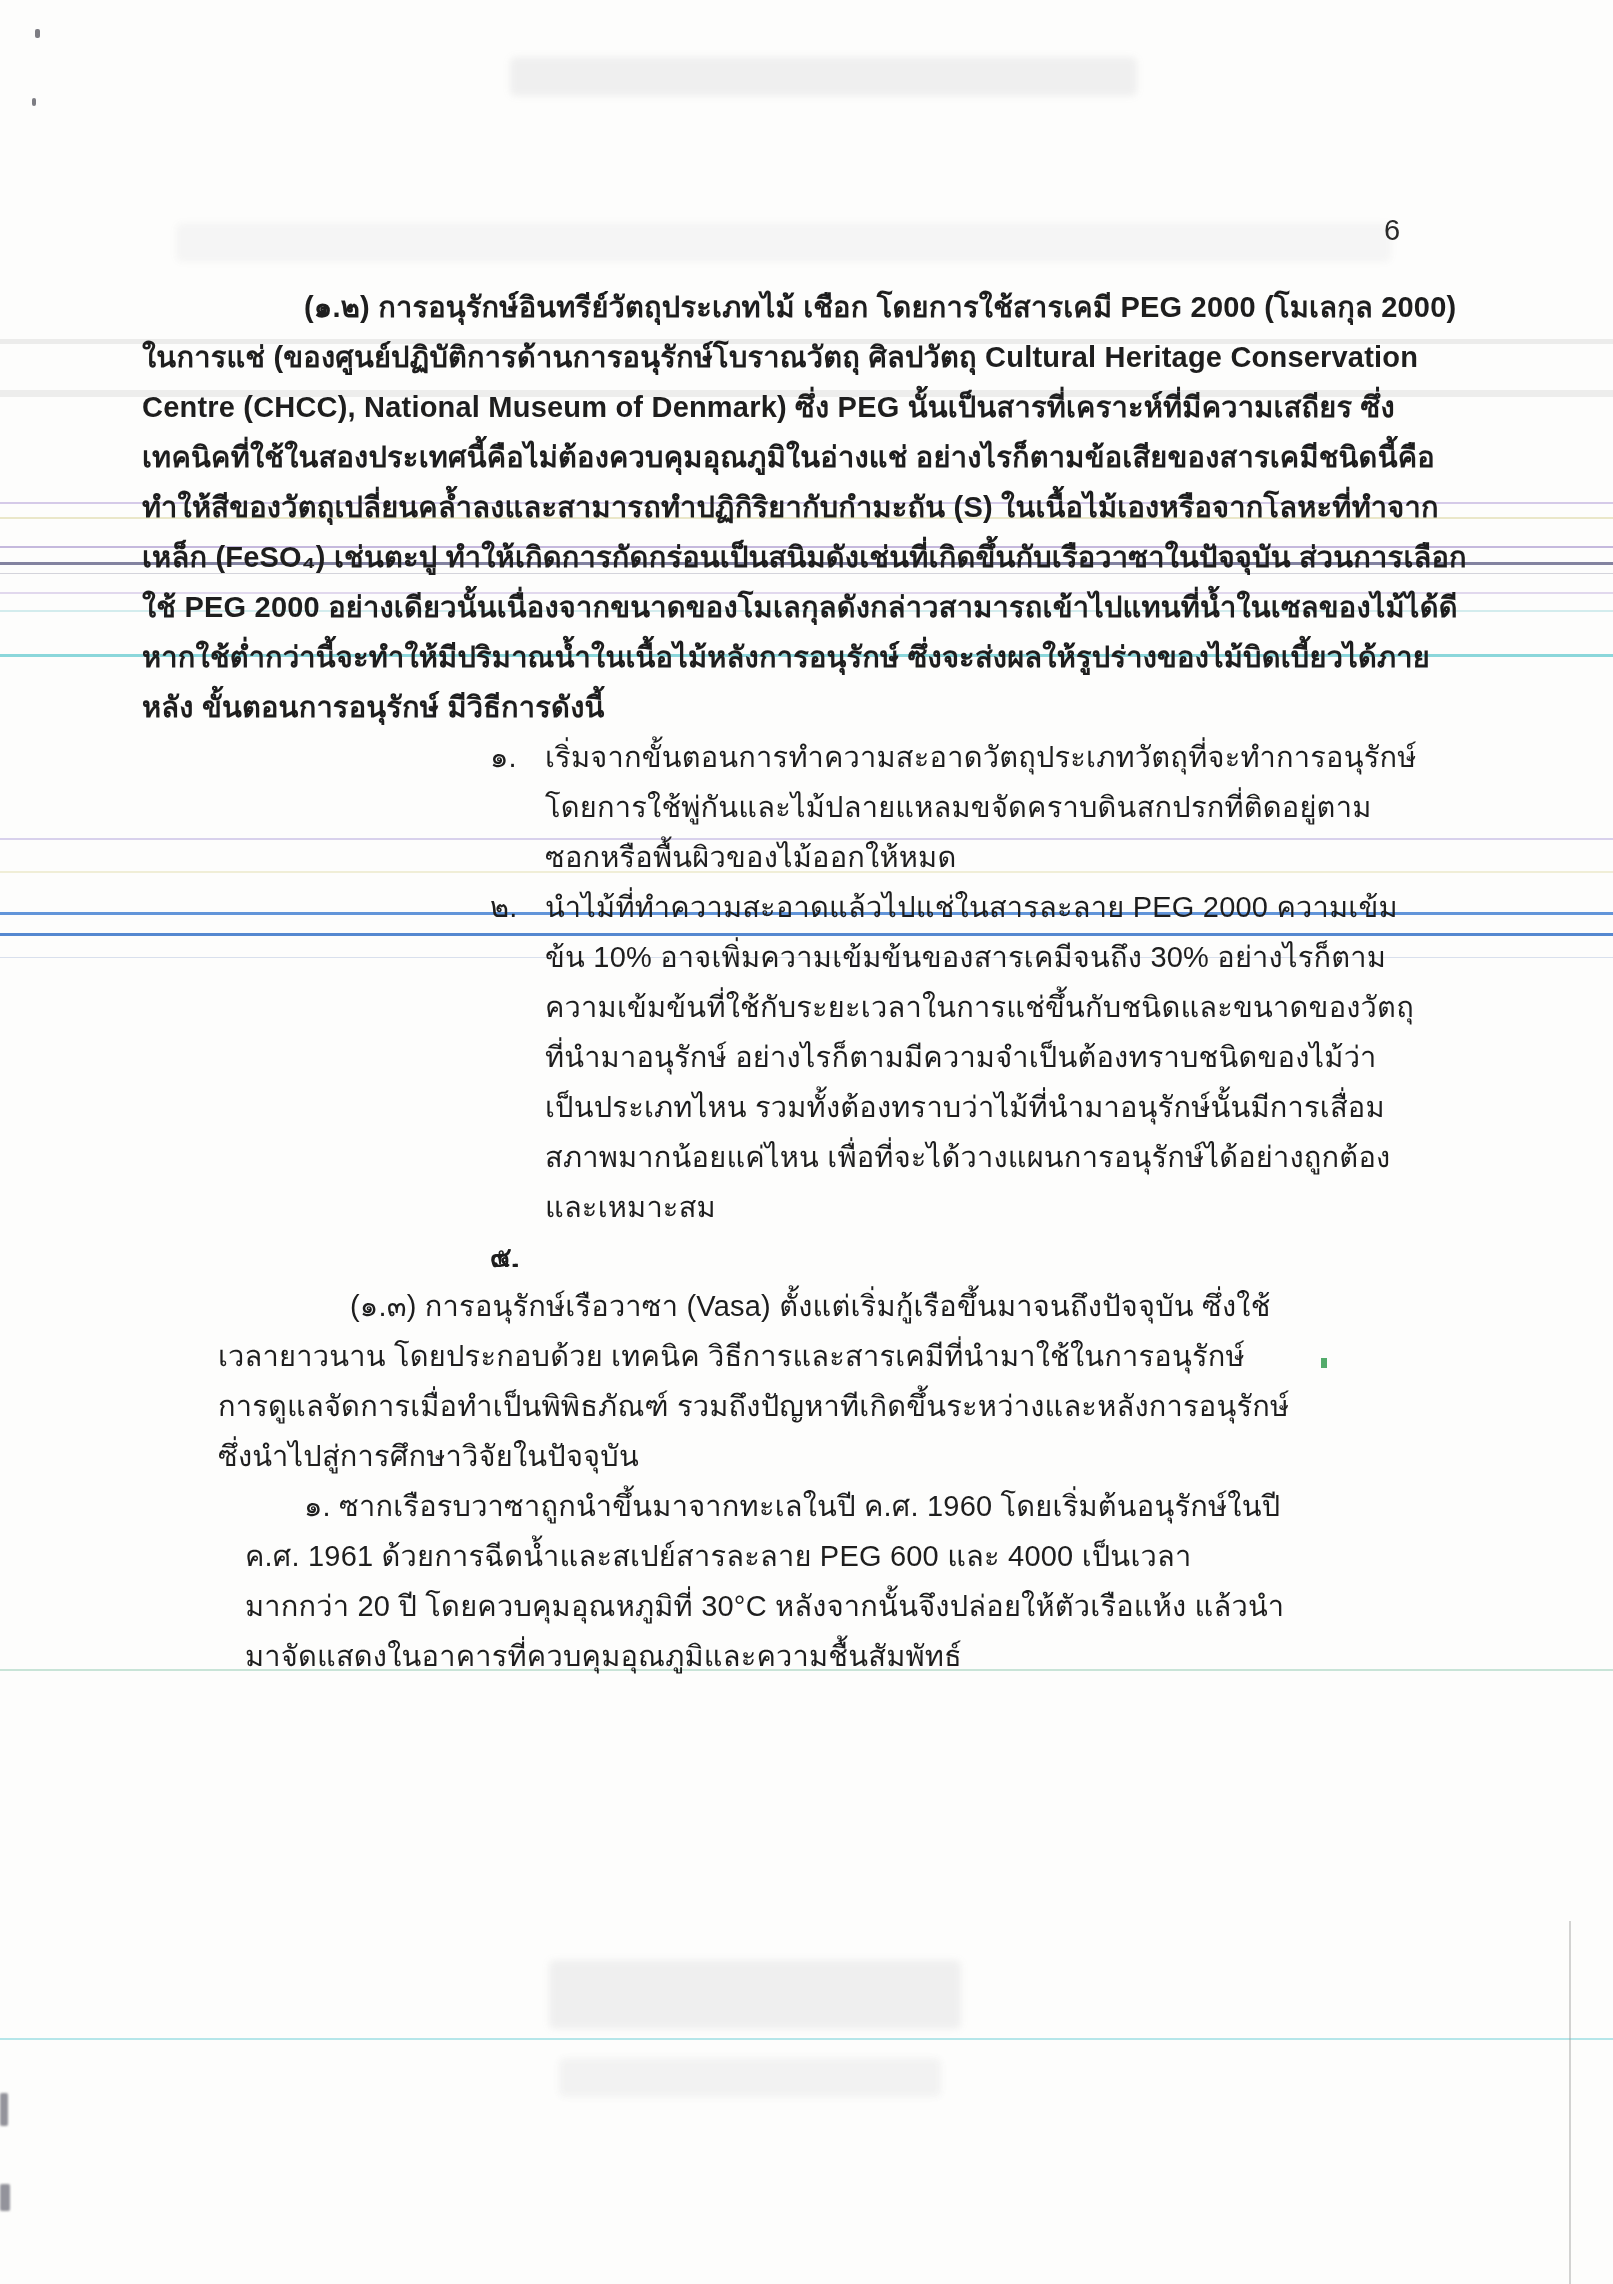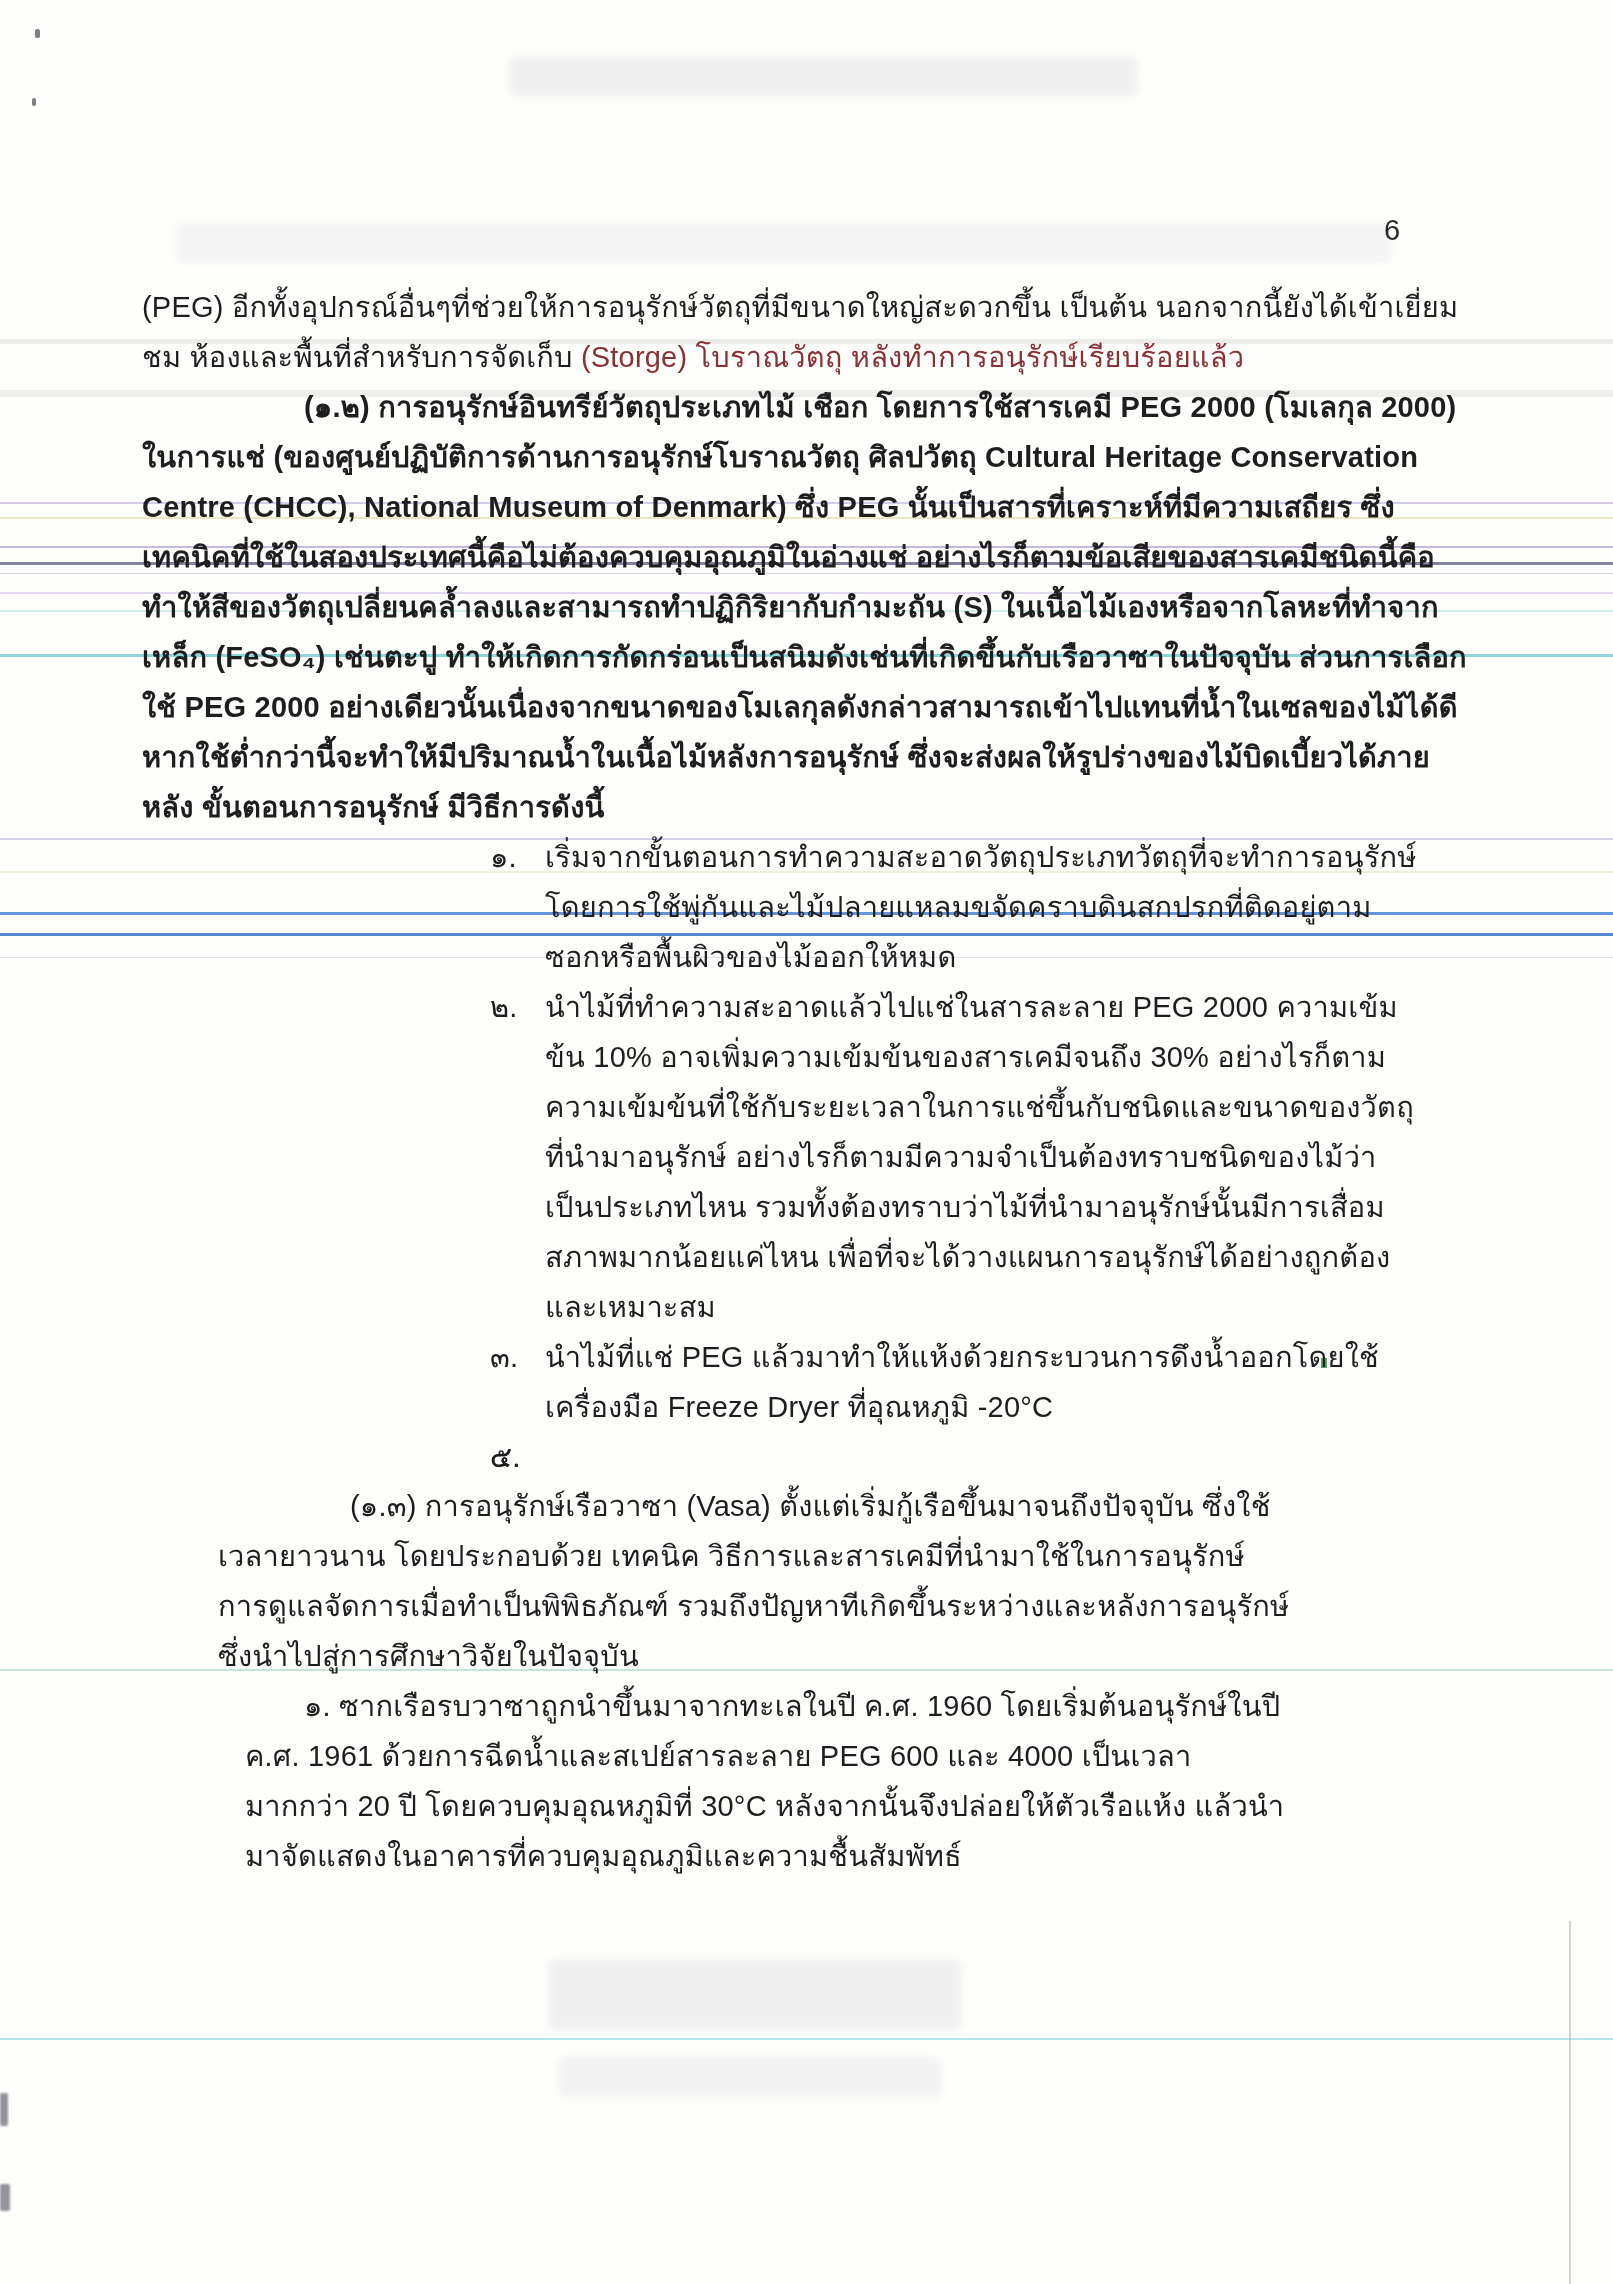--- a/index.html
+++ b/index.html
@@ -85,36 +85,34 @@
   <div class="smudge-dark" style="left:0;top:2093px;width:7.8px;height:33px;"></div>
   <div class="smudge-dark" style="left:0;top:2184px;width:9.8px;height:27.4px;"></div>
   <div class="speck" style="left:35px;top:29px;width:4.9px;height:8.8px;"></div>
   <div class="speck" style="left:32px;top:98px;width:3.9px;height:7.8px;"></div>
   <div class="speck-green" style="left:1321px;top:1358px;width:5.9px;height:9.8px;"></div>
 
   <div class="page-number">6</div>
 
   <div class="content">
 
-    <p class="para"><span>(PEG) อีกทั้งอุปกรณ์อื่นๆที่ช่วยให้การอนุรักษ์วัตถุที่มีขนาดใหญ่สะดวกขึ้น เป็นต้น นอกจากนี้ยังได้เข้าเยี่ยมชม ห้องและพื้นที่สำหรับการจัดเก็บ </span><span class="red-seg">(Storge) โบราณวัตถุ หลังทำการอนุรักษ์เรียบร้อยแล้ว</span></p>
 
     <p class="para para-12">(๑.๒) การอนุรักษ์อินทรีย์วัตถุประเภทไม้ เชือก โดยการใช้สารเคมี PEG 2000 (โมเลกุล 2000) ในการแช่ (ของศูนย์ปฏิบัติการด้านการอนุรักษ์โบราณวัตถุ ศิลปวัตถุ Cultural Heritage Conservation Centre (CHCC), National Museum of Denmark) ซึ่ง PEG นั้นเป็นสารที่เคราะห์ที่มีความเสถียร ซึ่งเทคนิคที่ใช้ในสองประเทศนี้คือไม่ต้องควบคุมอุณภูมิในอ่างแช่ อย่างไรก็ตามข้อเสียของสารเคมีชนิดนี้คือ ทำให้สีของวัตถุเปลี่ยนคล้ำลงและสามารถทำปฏิกิริยากับกำมะถัน (S) ในเนื้อไม้เองหรือจากโลหะที่ทำจากเหล็ก (FeSO₄) เช่นตะปู ทำให้เกิดการกัดกร่อนเป็นสนิมดังเช่นที่เกิดขึ้นกับเรือวาซาในปัจจุบัน ส่วนการเลือกใช้ PEG 2000 อย่างเดียวนั้นเนื่องจากขนาดของโมเลกุลดังกล่าวสามารถเข้าไปแทนที่น้ำในเซลของไม้ได้ดี หากใช้ต่ำกว่านี้จะทำให้มีปริมาณน้ำในเนื้อไม้หลังการอนุรักษ์ ซึ่งจะส่งผลให้รูปร่างของไม้บิดเบี้ยวได้ภายหลัง ขั้นตอนการอนุรักษ์ มีวิธีการดังนี้</p>
 
     <div class="steps">
       <div class="step">
         <span class="step-marker">๑.</span>
         <span>เริ่มจากขั้นตอนการทำความสะอาดวัตถุประเภทวัตถุที่จะทำการอนุรักษ์โดยการใช้พู่กันและไม้ปลายแหลมขจัดคราบดินสกปรกที่ติดอยู่ตามซอกหรือพื้นผิวของไม้ออกให้หมด</span>
       </div>
       <div class="step">
         <span class="step-marker">๒.</span>
         <span>นำไม้ที่ทำความสะอาดแล้วไปแช่ในสารละลาย PEG 2000 ความเข้มข้น 10% อาจเพิ่มความเข้มข้นของสารเคมีจนถึง 30% อย่างไรก็ตามความเข้มข้นที่ใช้กับระยะเวลาในการแช่ขึ้นกับชนิดและขนาดของวัตถุที่นำมาอนุรักษ์ อย่างไรก็ตามมีความจำเป็นต้องทราบชนิดของไม้ว่าเป็นประเภทไหน รวมทั้งต้องทราบว่าไม้ที่นำมาอนุรักษ์นั้นมีการเสื่อมสภาพมากน้อยแค่ไหน เพื่อที่จะได้วางแผนการอนุรักษ์ได้อย่างถูกต้องและเหมาะสม</span>
       </div>
       <div class="step">
         <span class="step-marker">๓.</span>
-        <span>นำไม้ที่แช่ PEG แล้วมาทำให้แห้งด้วยกระบวนการดึงน้ำออกโดยใช้เครื่องมือ Freeze Dryer ที่อุณหภูมิ -20°C</span>
       </div>
       <div class="step">
         <span class="step-marker">๔.</span>
       </div>
       <div class="step">
         <span class="step-marker">๕.</span>
       </div>
     </div>
 
     <p class="para para-13">(๑.๓) การอนุรักษ์เรือวาซา (Vasa) ตั้งแต่เริ่มกู้เรือขึ้นมาจนถึงปัจจุบัน ซึ่งใช้เวลายาวนาน โดยประกอบด้วย เทคนิค วิธีการและสารเคมีที่นำมาใช้ในการอนุรักษ์ การดูแลจัดการเมื่อทำเป็นพิพิธภัณฑ์ รวมถึงปัญหาทีเกิดขึ้นระหว่างและหลังการอนุรักษ์ ซึ่งนำไปสู่การศึกษาวิจัยในปัจจุบัน</p>

